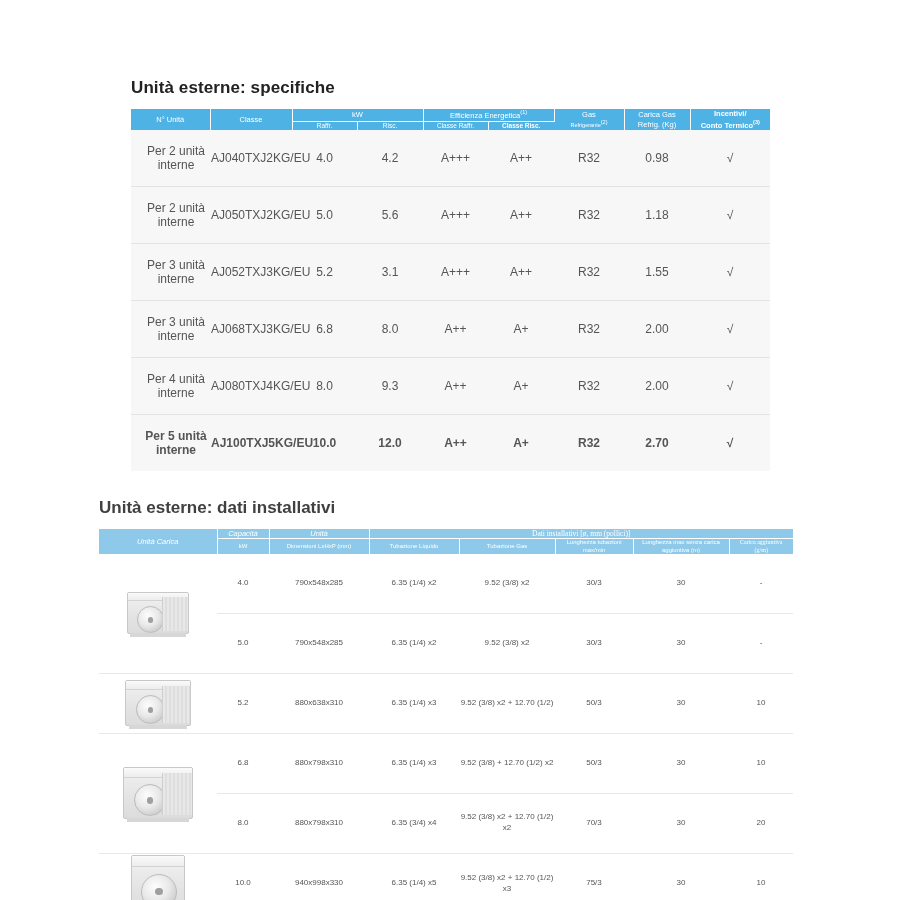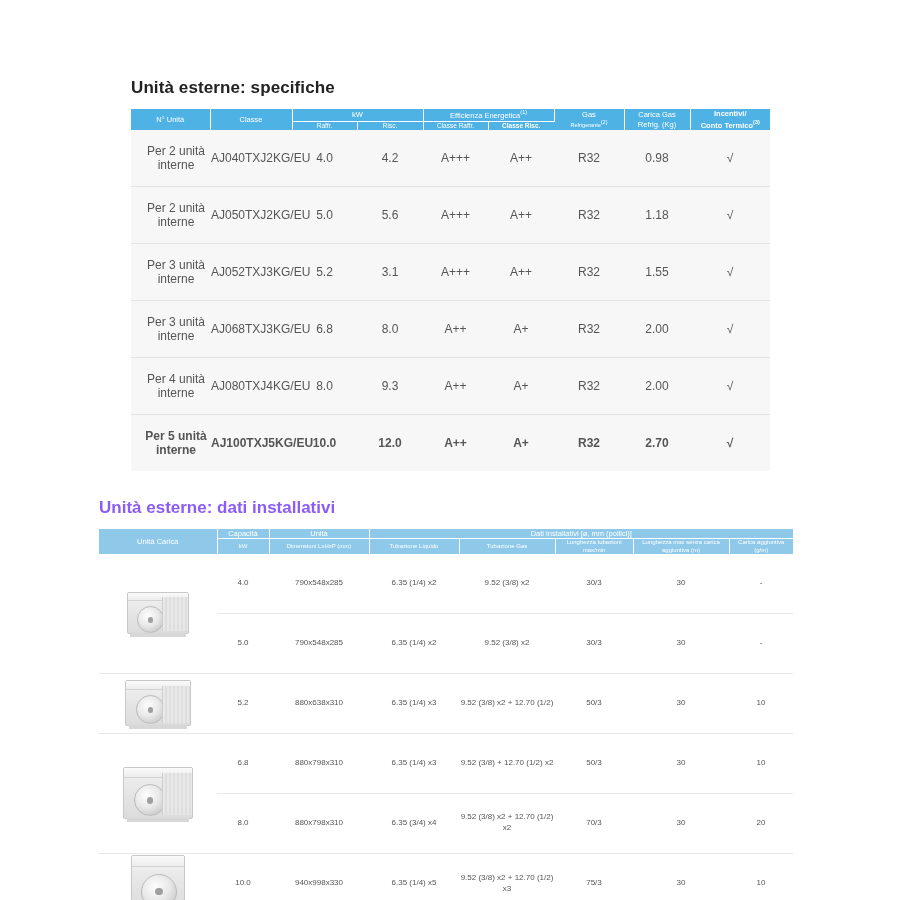--- a/index.html
+++ b/index.html
@@ -110,21 +110,21 @@
     left: 0;
     top: 440px;
     width: 900px;
   }
   .s2-title {
     position: absolute;
     left: 99px;
     top: 12px;
     font-size: 17px;
     font-weight: bold;
-    color: #8b5cf6;
+    color: #404040;
   }
   .s2-table-wrap {
     position: absolute;
     left: 99px;
     top: 43px;
     width: 694px;
   }
   table.inst {
     border-collapse: collapse;
     width: 694px;
@@ -134,25 +134,27 @@
     background: #8fc9ea;
     color: #ffffff;
     font-weight: normal;
     text-align: center;
     vertical-align: middle;
     border-right: 1px solid #ffffff;
     padding: 0;
   }
   table.inst thead th:last-child {
     border-right: none;
+    font-family: Liberation Serif, serif;
   }
   .ith-main {
     font-size: 7.5px;
     line-height: 1.25;
     padding: 6px 2px;
+    font-style: italic;
   }
   .ith-sub {
     font-size: 6px;
     line-height: 1.2;
     padding: 5px 2px;
     border-top: 1px solid #ffffff;
   }
   .ith-grp {
     font-size: 7.5px;
     padding: 6px 2px;

